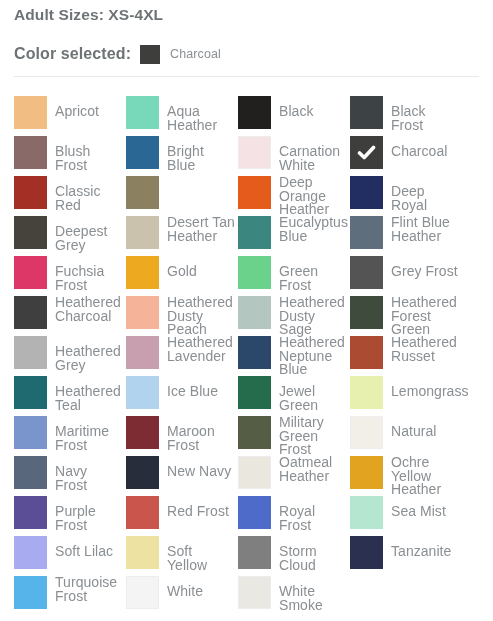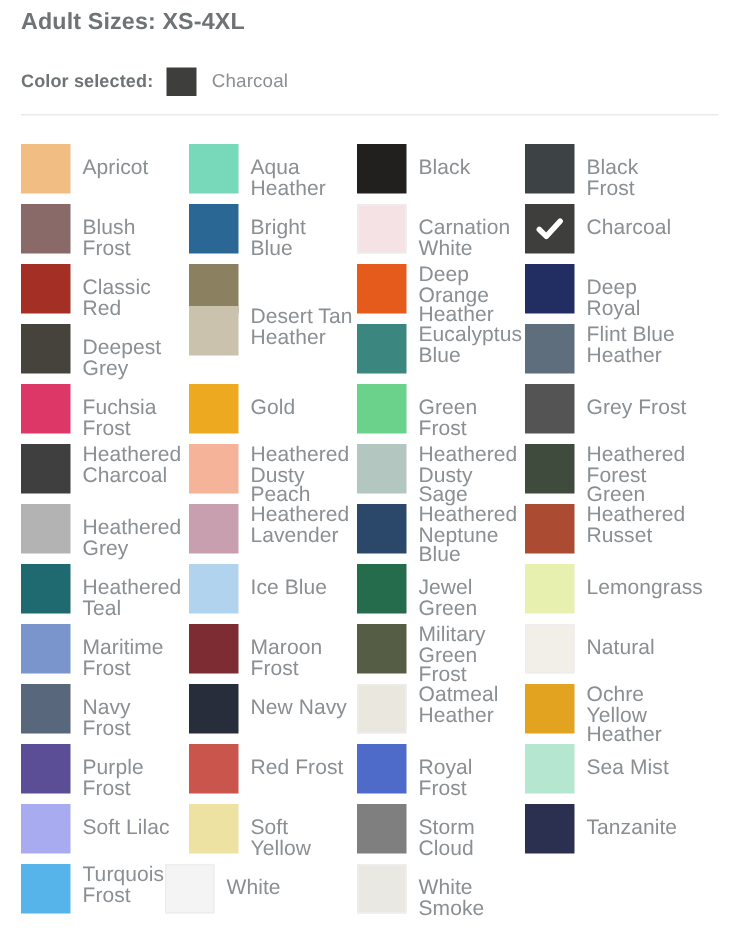--- a/index.html
+++ b/index.html
@@ -38,21 +38,21 @@
   .selected-row {
     position: absolute;
     left: 14px;
     top: 44px;
     height: 20px;
     display: flex;
     align-items: center;
     white-space: nowrap;
   }
   .selected-label {
-    font-size: 12px;
+    font-size: 16px;
     font-weight: bold;
     color: #6e7376;
     letter-spacing: 0.1px;
   }
   .selected-chip {
     width: 20px;
     height: 19px;
     margin-left: 9px;
     display: inline-block;
     border: 0;
@@ -194,21 +194,21 @@
         <span class="swatch-label">Deep Orange Heather</span>
       </div>
       <div class="swatch-item" style="left: 336px; top: 80px;">
         <span class="swatch-chip" style="background: rgb(34, 46, 98);"></span>
         <span class="swatch-label one-line">Deep Royal</span>
       </div>
       <div class="swatch-item" style="left: 0px; top: 120px;">
         <span class="swatch-chip" style="background: rgb(70, 67, 60);"></span>
         <span class="swatch-label one-line">Deepest Grey</span>
       </div>
-      <div class="swatch-item" style="left: 112px; top: 108px; padding-left: 30px;">
+      <div class="swatch-item" style="left: 112px; top: 120px; padding-left: 30px;">
         <span class="swatch-chip" style="background: rgb(203, 194, 173);"></span>
         <span class="swatch-label">Desert Tan Heather</span>
       </div>
       <div class="swatch-item" style="left: 224px; top: 120px;">
         <span class="swatch-chip" style="background: rgb(60, 134, 128);"></span>
         <span class="swatch-label">Eucalyptus Blue</span>
       </div>
       <div class="swatch-item" style="left: 336px; top: 120px;">
         <span class="swatch-chip" style="background: rgb(94, 110, 124);"></span>
         <span class="swatch-label">Flint Blue Heather</span>
@@ -338,21 +338,21 @@
         <span class="swatch-label one-line">Storm Cloud</span>
       </div>
       <div class="swatch-item" style="left: 336px; top: 440px;">
         <span class="swatch-chip" style="background: rgb(44, 48, 80);"></span>
         <span class="swatch-label one-line">Tanzanite</span>
       </div>
       <div class="swatch-item" style="left: 0px; top: 480px;">
         <span class="swatch-chip" style="background: rgb(86, 180, 234);"></span>
         <span class="swatch-label">Turquoise Frost</span>
       </div>
-      <div class="swatch-item" style="left: 96px; top: 480px;">
+      <div class="swatch-item" style="left: 112px; top: 480px;">
         <span class="swatch-chip bordered" style="background: rgb(244, 244, 244);"></span>
         <span class="swatch-label one-line">White</span>
       </div>
       <div class="swatch-item" style="left: 224px; top: 480px;">
         <span class="swatch-chip bordered" style="background: rgb(233, 232, 226);"></span>
         <span class="swatch-label one-line">White Smoke</span>
       </div>
     </div>
 
 </div>

